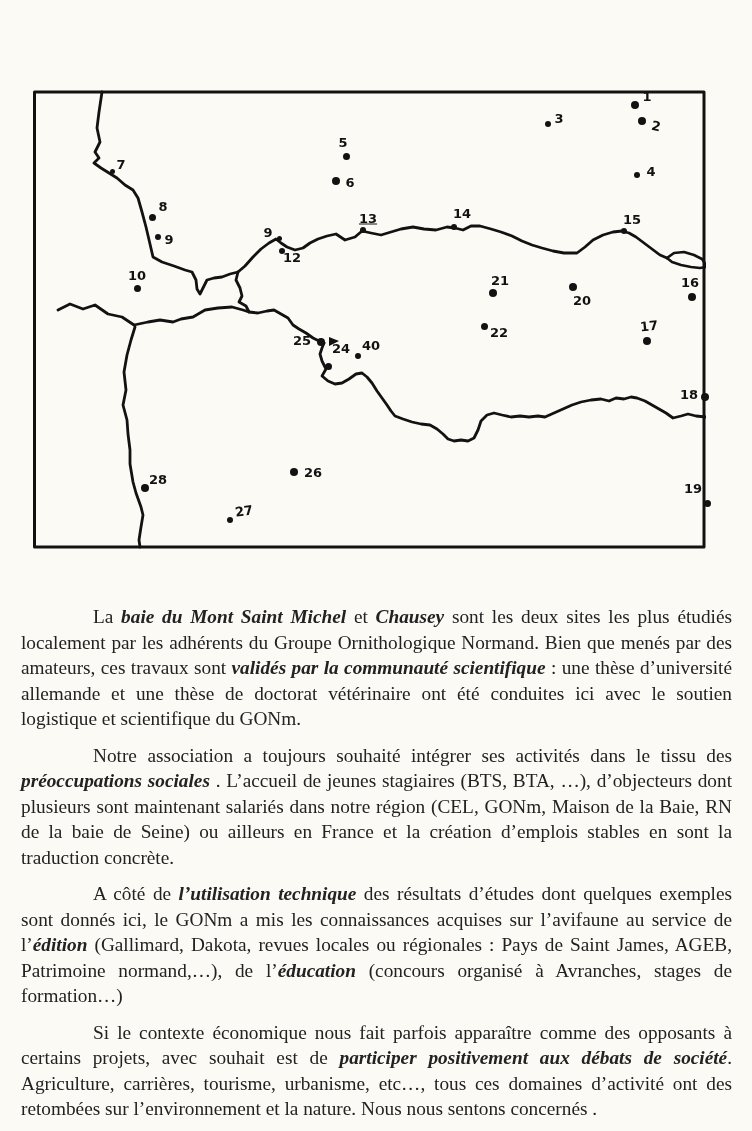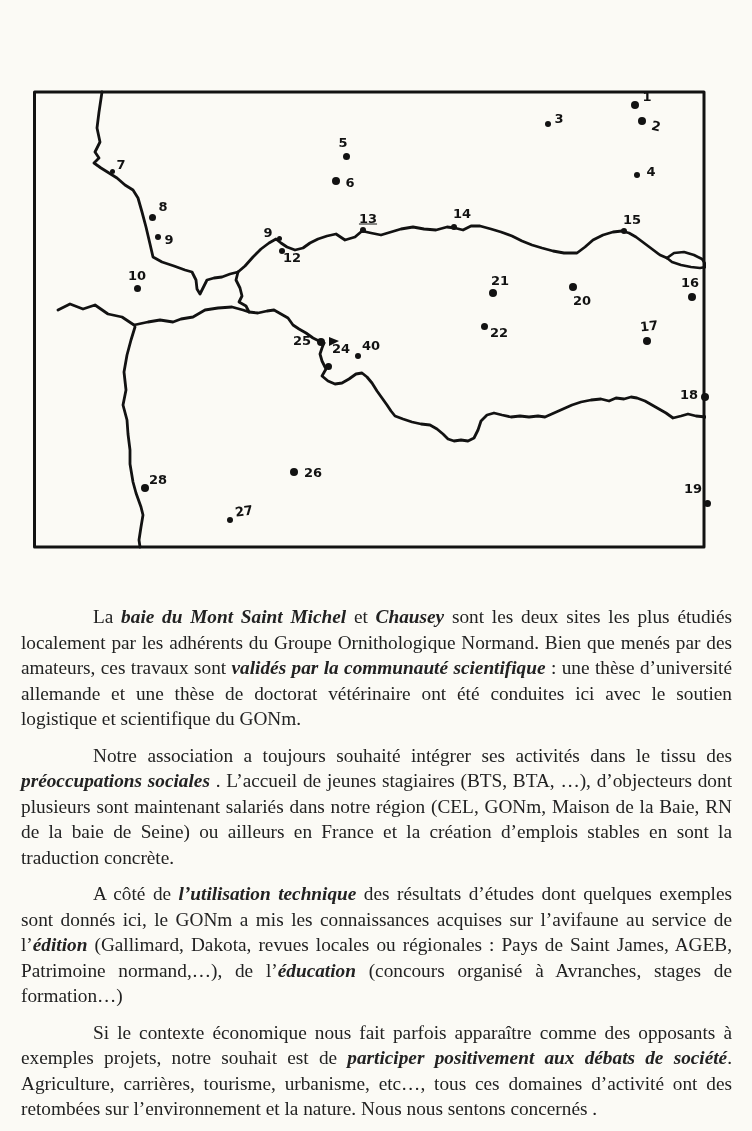--- a/index.html
+++ b/index.html
@@ -105,16 +105,16 @@
         <div class="pt-num" style="left: 211px; top: 421px; transform: translate(-50%, -50%) rotate(-8deg);">27</div>
         <div class="pt-dot" style="height: 8px; width: 8px; left: 108px; top: 394px;"></div>
         <div class="pt-num" style="left: 125px; top: 389px;">28</div>
       </div>
   </div>
 
   <div class="body-text" id="paragraphs">
       <p><span>La </span><span class="bi">baie du Mont Saint Michel</span><span> et </span><span class="bi">Chausey</span><span> sont les deux sites les plus étudiés localement par les adhérents du Groupe Ornithologique Normand. Bien que menés par des amateurs, ces travaux sont </span><span class="bi">validés par la communauté scientifique</span><span> : une thèse d’université allemande et une thèse de doctorat vétérinaire ont été conduites ici avec le soutien logistique et scientifique du GONm.</span></p>
       <p><span>Notre association a toujours souhaité intégrer ses activités dans le tissu des </span><span class="bi">préoccupations sociales</span><span> . L’accueil de jeunes stagiaires (BTS, BTA, …), d’objecteurs dont plusieurs sont maintenant salariés dans notre région (CEL, GONm, Maison de la Baie, RN de la baie de Seine) ou ailleurs en France et la création d’emplois stables en sont la traduction concrète.</span></p>
       <p><span>A côté de </span><span class="bi">l’utilisation technique</span><span> des résultats d’études dont quelques exemples sont donnés ici, le GONm a mis les connaissances acquises sur l’avifaune au service de l’</span><span class="bi">édition</span><span> (Gallimard, Dakota, revues locales ou régionales : Pays de Saint James, AGEB, Patrimoine normand,…), de l’</span><span class="bi">éducation</span><span> (concours organisé à Avranches, stages de formation…)</span></p>
-      <p><span>Si le contexte économique nous fait parfois apparaître comme des opposants à exemples projets, notre souhait est de </span><span class="bi">participer positivement aux débats de société</span><span>. Agriculture, carrières, tourisme, urbanisme, etc…, tous ces domaines d’activité ont des retombées sur l’environnement et  la nature. Nous nous sentons concernés .</span></p>
+      <p><span>Si le contexte économique nous fait parfois apparaître comme des opposants à certains projets, avec souhait est de </span><span class="bi">participer positivement aux débats de société</span><span>. Agriculture, carrières, tourisme, urbanisme, etc…, tous ces domaines d’activité ont des retombées sur l’environnement et  la nature. Nous nous sentons concernés .</span></p>
     </div>
 
 </div>
 
 </body></html>

